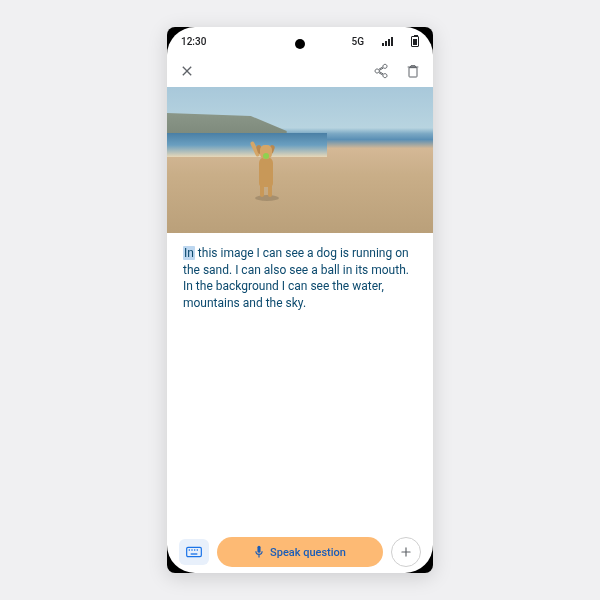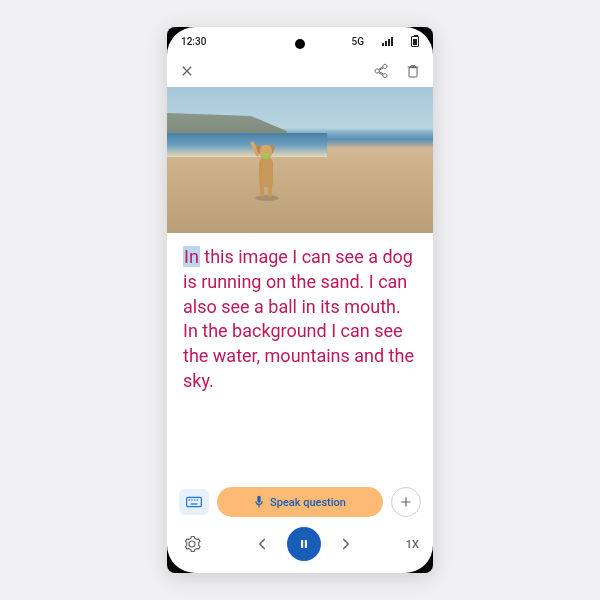--- a/index.html
+++ b/index.html
@@ -106,23 +106,23 @@
   .dog .ear2 { position:absolute; top:6px; left:18px; width:5px; height:9px; background:#b88850; border-radius:3px; transform:rotate(20deg); }
   .dog .ball { position:absolute; top:14px; left:12px; width:6px; height:6px; background:#8fd14f; border-radius:50%; }
   .dog .leg1 { position:absolute; top:44px; left:9px; width:4px; height:14px; background:#c89858; border-radius:2px; }
   .dog .leg2 { position:absolute; top:44px; left:17px; width:4px; height:14px; background:#c89858; border-radius:2px; }
   .dog .tail { position:absolute; top:2px; left:2px; width:4px; height:16px; background:#d4a668; border-radius:2px; transform:rotate(-25deg); }
   .dog .shadow { position:absolute; top:56px; left:4px; width:24px; height:6px; background:rgba(0,0,0,0.15); border-radius:50%; }
 
   .content {
     flex: 1;
     padding: 12px 16px;
-    font-size: 18px;
+    font-size: 12px;
     line-height: 1.38;
-    color: #be185d;
+    color: #0c4a6e;
   }
   .highlight { background:#bdd7f0; border-radius:1px; padding:0 1px; }
 
   .input-row {
     display:flex; align-items:center; gap:8px;
     padding: 6px 12px;
   }
   .kbd-btn {
     width:30px; height:26px; border-radius:6px; background:#e8f0fb;
     display:flex; align-items:center; justify-content:center; color:#1a73e8;
@@ -229,41 +229,15 @@
           </svg>
         <span>Speak question</span>
       </div>
       <div class="plus-btn">
         <svg width="14" height="14" viewBox="0 0 24 24">
             <path d="M12 5v14M5 12h14" stroke="currentColor" stroke-width="2" stroke-linecap="round"></path>
           </svg>
       </div>
     </div>
 
-    <div class="control-row">
-      <div class="settings-btn">
-        <svg viewBox="0 0 24 24" width="18" height="18">
-            <path d="M12 8a4 4 0 100 8 4 4 0 000-8zm9 4c0 .6-.1 1.2-.2 1.8l2 1.6-2 3.4-2.4-.8c-.9.7-1.9 1.3-3 1.6L15 22h-4l-.4-2.4c-1.1-.3-2.1-.9-3-1.6l-2.4.8-2-3.4 2-1.6c-.1-.6-.2-1.2-.2-1.8s.1-1.2.2-1.8l-2-1.6 2-3.4 2.4.8c.9-.7 1.9-1.3 3-1.6L11 2h4l.4 2.4c1.1.3 2.1.9 3 1.6l2.4-.8 2 3.4-2 1.6c.1.6.2 1.2.2 1.8z" fill="none" stroke="currentColor" stroke-width="1.5"></path>
-          </svg>
-      </div>
-      <div class="ctrl-center">
-        <div class="nav-btn">
-          <svg viewBox="0 0 24 24" width="18" height="18">
-              <path d="M15 6l-6 6 6 6" fill="none" stroke="currentColor" stroke-width="2.2" stroke-linecap="round" stroke-linejoin="round"></path>
-            </svg>
-        </div>
-        <div class="play-btn">
-          <svg viewBox="0 0 24 24" width="14" height="14">
-              <rect x="7" y="5" width="3.5" height="14" rx="1" fill="currentColor"></rect>
-              <rect x="13.5" y="5" width="3.5" height="14" rx="1" fill="currentColor"></rect>
-            </svg>
-        </div>
-        <div class="nav-btn">
-          <svg viewBox="0 0 24 24" width="18" height="18">
-              <path d="M9 6l6 6-6 6" fill="none" stroke="currentColor" stroke-width="2.2" stroke-linecap="round" stroke-linejoin="round"></path>
-            </svg>
-        </div>
-      </div>
-      <div class="speed">1X</div>
-    </div>
 
   </div>
 </div>
 
 </body></html>

